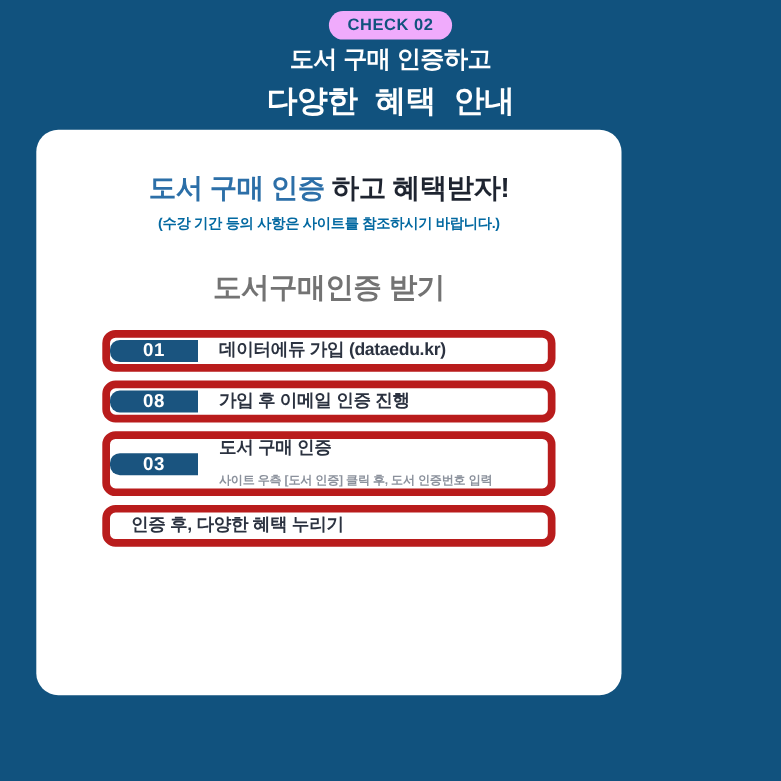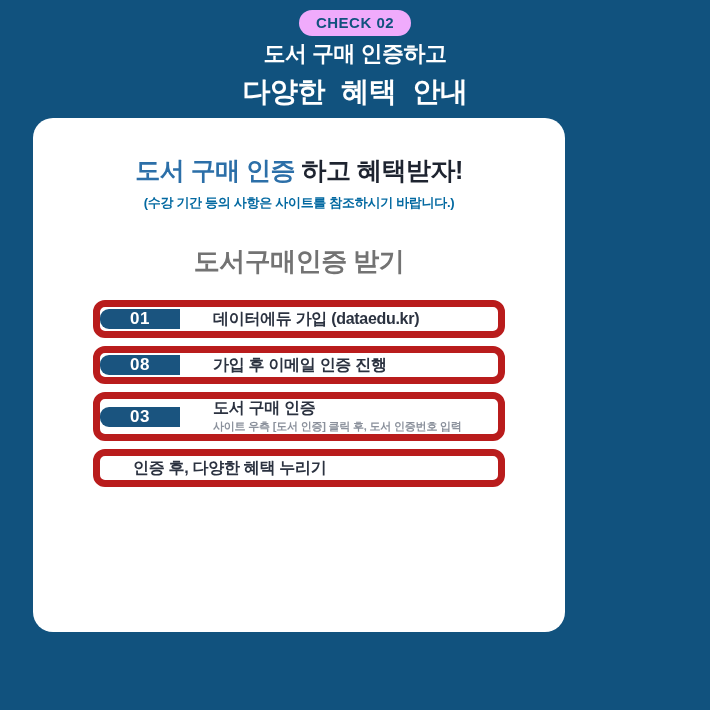--- a/index.html
+++ b/index.html
@@ -114,34 +114,34 @@
     align-items: center;
     justify-content: center;
     letter-spacing: 0.5px;
     border-radius: 9px 0 0 9px;
   }
   .step-body {
     flex: 1;
     display: flex;
     flex-direction: column;
     justify-content: center;
-    padding-left: 33px;
+    padding-left: 19px;
   }
   .step-label {
     font-size: 16px;
     font-weight: 700;
     color: #2B3240;
     letter-spacing: -0.3px;
     line-height: 1.15;
   }
   .step-sub {
     font-size: 11px;
     font-weight: 600;
     color: #8B919C;
-    margin-top: 2px;
+    margin-top: 12px;
     letter-spacing: -0.2px;
   }
 </style>
 </head>
 <body>
 
 <div class="page">
 
   <div class="top-header">
     <div class="badge">CHECK 02</div>

